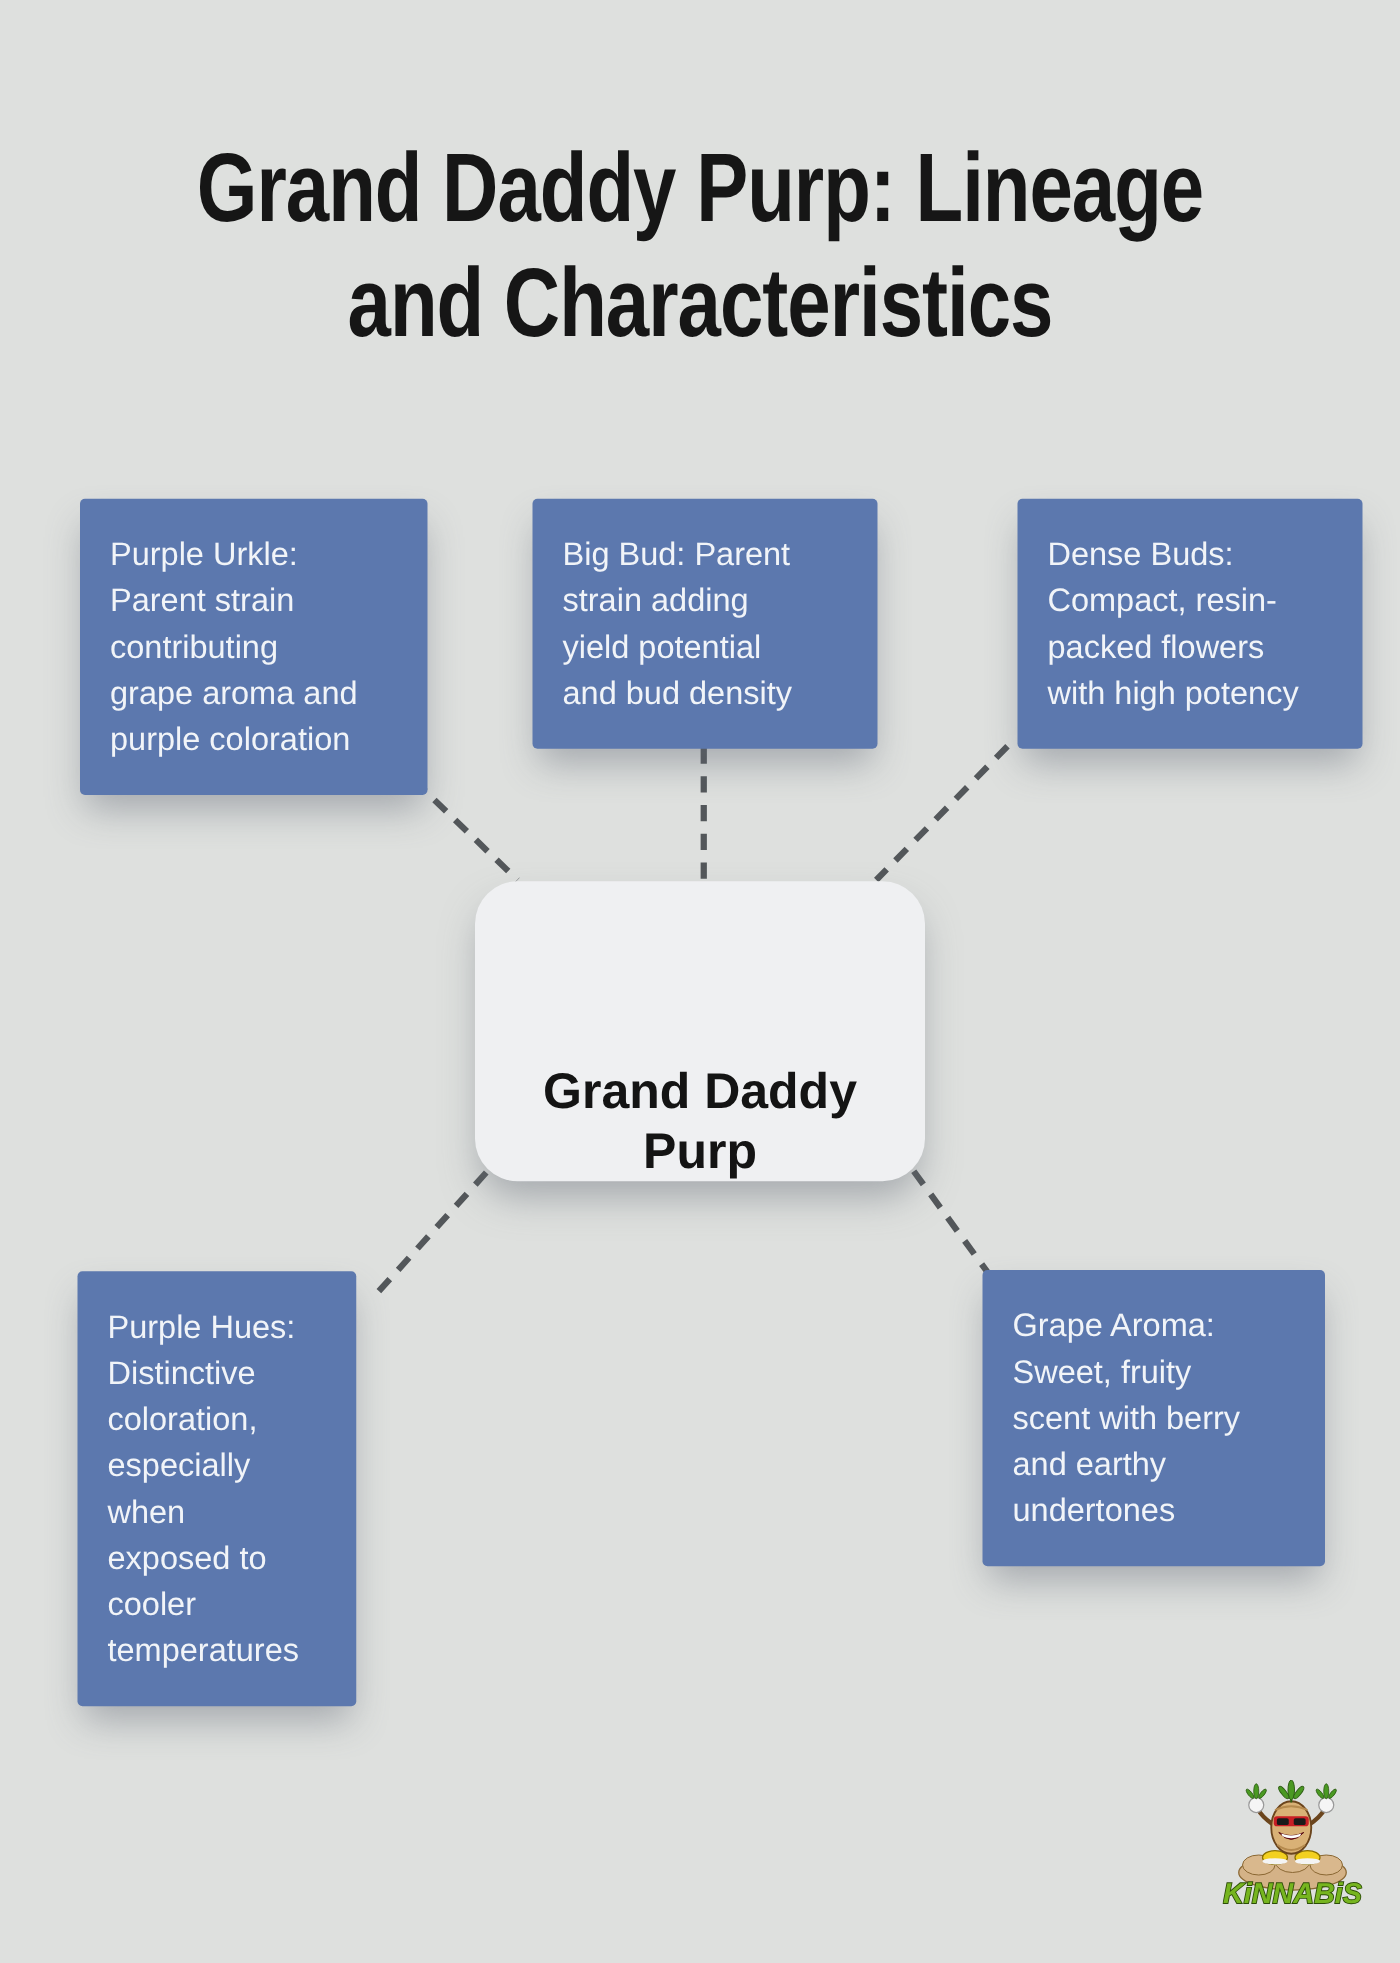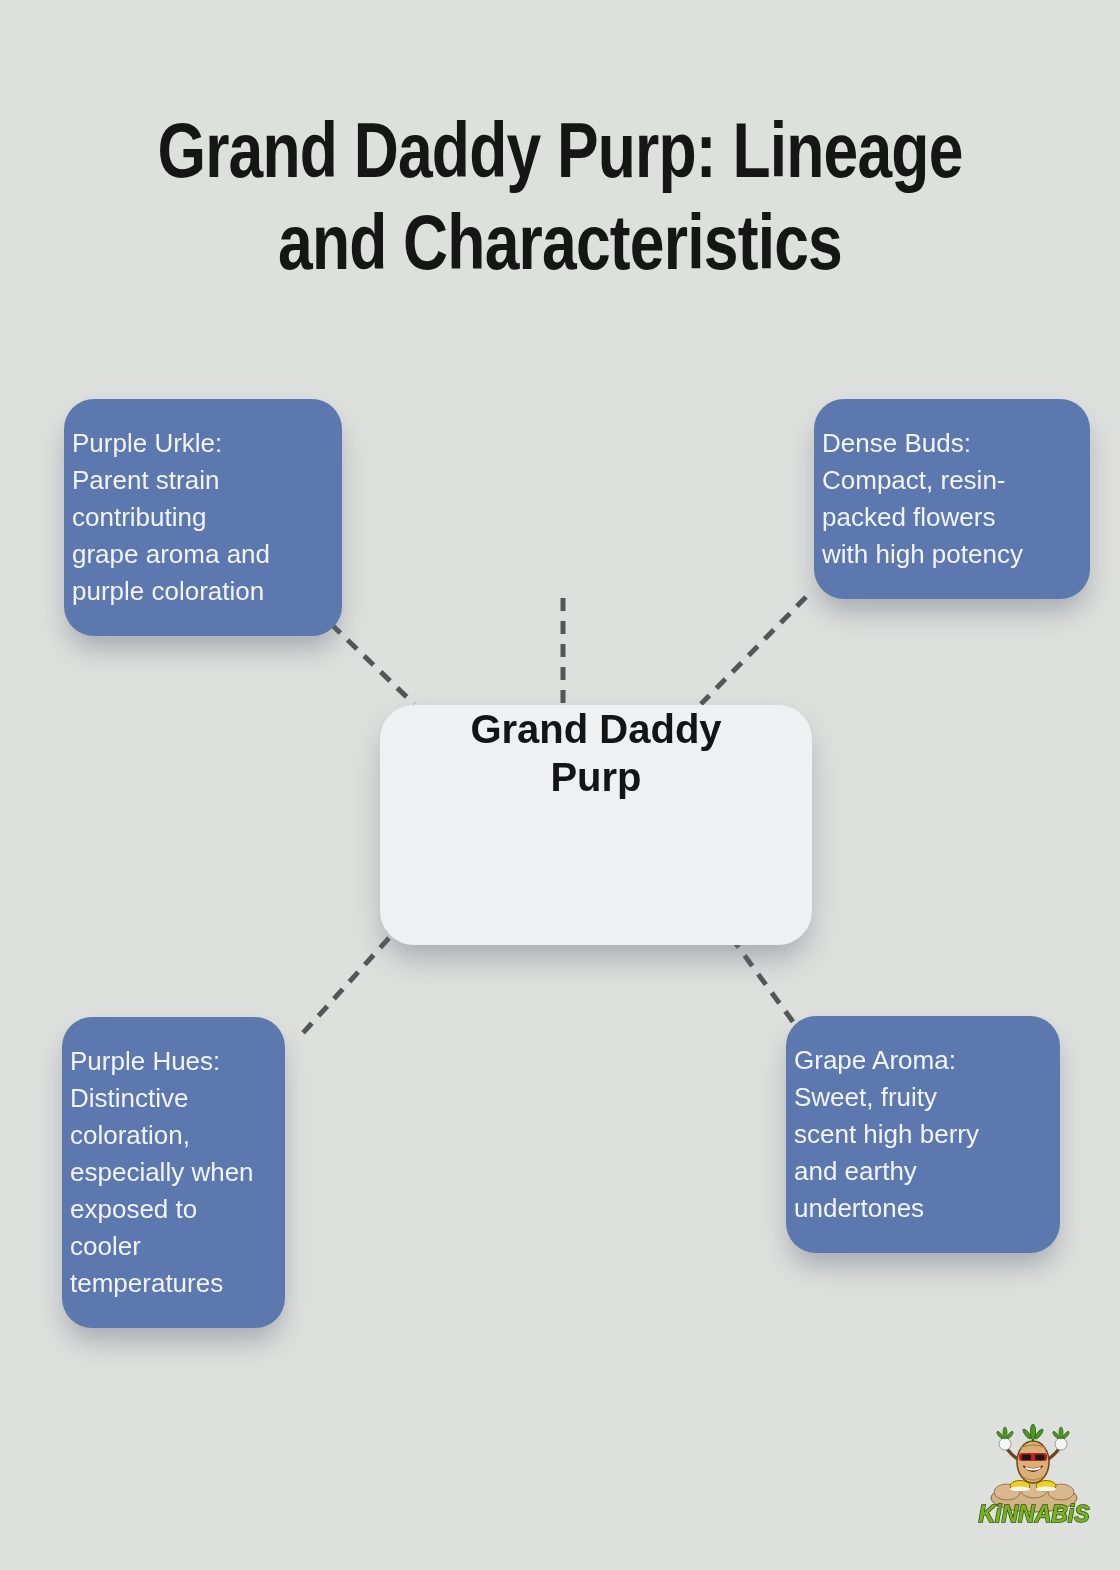--- a/index.html
+++ b/index.html
@@ -32,42 +32,42 @@
     line-height:1.18;
     letter-spacing:-1px;
     color:var(--title-text);
     white-space:pre-line;
     transform:scaleX(0.80);
     transform-origin:50% 0;
   }
   .node{
     position:absolute;
     background:var(--node-fill);
-    border-radius:30px;
-    padding:26px 8px;
+    border-radius:4px;
+    padding:26px 24px;
     box-shadow:0 16px 28px -4px rgba(95,102,115,0.45);
   }
   .node-text{
     color:var(--node-text);
     font-size:26px;
     line-height:37px;
     white-space:pre-line;
   }
   .node-purple-urkle{left:64px;top:399px;width:278px;}
   .node-big-bud{left:426px;top:399px;width:276px;}
   .node-dense-buds{left:786px;top:399px;width:276px;margin-left:28px;}
   .node-purple-hues{left:62px;top:1017px;width:223px;}
   .node-grape-aroma{left:786px;top:1016px;width:274px;}
   .center-node{
     position:absolute;
-    left:380px;top:705px;width:432px;height:240px;
+    left:380px;top:705px;width:360px;height:240px;
     background:var(--center-fill);
     border-radius:34px;
     box-shadow:0 16px 30px -4px rgba(110,115,125,0.5);
-    display:flex;align-items:flex-start;justify-content:center;
+    display:flex;align-items:flex-end;justify-content:center;
   }
   .center-label{
     color:var(--center-text);
     font-size:40px;
     font-weight:700;
     line-height:48px;
     text-align:center;
     white-space:pre-line;
   }
   .connector-layer{
@@ -100,20 +100,26 @@
   </svg>
 
   <div class="node node-purple-urkle">
     <div class="node-text">Purple Urkle:
 Parent strain
 contributing
 grape aroma and
 purple coloration</div>
   </div>
 
+  <div class="node node-big-bud">
+    <div class="node-text">Big Bud: Parent
+strain adding
+yield potential
+and bud density</div>
+  </div>
 
   <div class="node node-dense-buds">
     <div class="node-text">Dense Buds:
 Compact, resin-
 packed flowers
 with high potency</div>
   </div>
 
   <div class="node node-purple-hues">
     <div class="node-text">Purple Hues:
@@ -121,21 +127,21 @@
 coloration,
 especially when
 exposed to
 cooler
 temperatures</div>
   </div>
 
   <div class="node node-grape-aroma">
     <div class="node-text">Grape Aroma:
 Sweet, fruity
-scent high berry
+scent with berry
 and earthy
 undertones</div>
   </div>
 
   <div class="center-node">
     <div class="center-label">Grand Daddy
 Purp</div>
   </div>
 
   <svg class="logo" viewBox="0 0 112 106" xmlns="http://www.w3.org/2000/svg">

